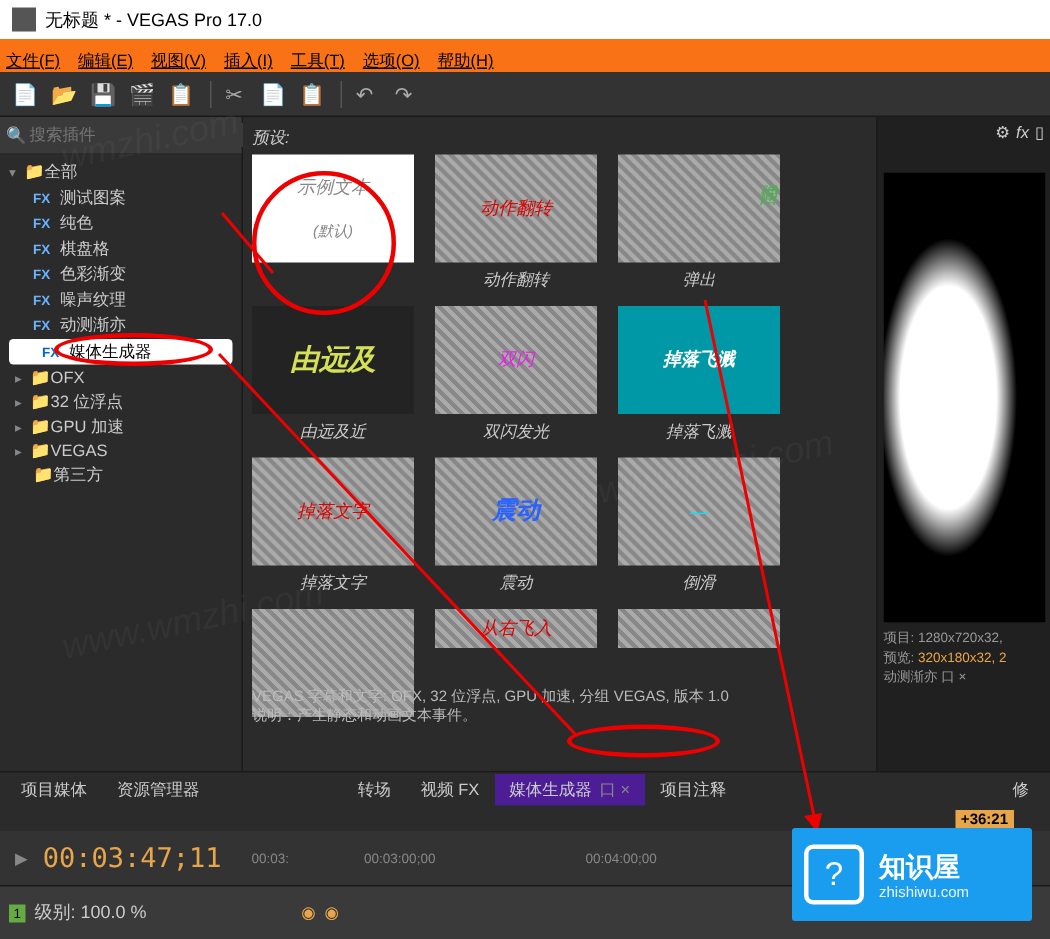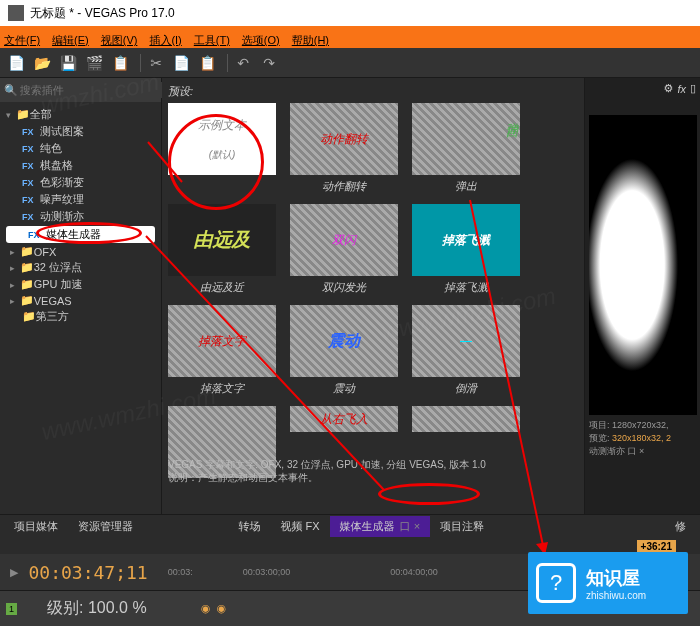--- a/index.html
+++ b/index.html
@@ -39,21 +39,21 @@
 .preview { width: 108px; height: 300px; background: #000; margin-top: 20px; position: relative; overflow: hidden; }
 .cat { width: 100%; height: 100%; background: radial-gradient(ellipse at 40% 50%, #fff 0%, #fff 35%, #000 50%); }
 .info { font-size: 9px; color: #999; margin-top: 4px; }
 .info .or { color: #e8a54a; }
 .timeline { height: 112px; background: #2b2b2b; }
 .tl-top { height: 36px; background: #333; display: flex; align-items: center; padding: 0 10px; gap: 10px; }
 .tc { font-family: monospace; font-size: 18px; color: #e8a54a; }
 .ruler { flex: 1; height: 100%; display: flex; align-items: center; font-size: 9px; color: #888; gap: 50px; padding-left: 10px; }
 .tl-track { height: 36px; background: #3a3a3a; border-top: 1px solid #1a1a1a; display: flex; align-items: center; padding: 0 6px; }
 .track-head { width: 220px; display: flex; align-items: center; gap: 6px; }
-.level { font-size: 16px; color: #ccc; margin-left: 24px; }
+.level { font-size: 12px; color: #ccc; }
 .badge-box { position: absolute; right: 12px; bottom: 12px; width: 160px; height: 62px; background: #1a9cef; color: #fff; display: flex; align-items: center; padding: 8px; border-radius: 2px; }
 .badge-q { width: 40px; height: 40px; border: 3px solid #fff; border-radius: 6px; display: flex; align-items: center; justify-content: center; font-size: 22px; margin-right: 10px; }
 .badge-t { font-size: 18px; font-weight: bold; }
 .badge-u { font-size: 10px; opacity: .9; }
 .ring { position: absolute; border: 3px solid #e00; border-radius: 50%; pointer-events: none; }
 .oval { position: absolute; border: 3px solid #e00; border-radius: 50%/100%; pointer-events: none; }
 .arrow { position: absolute; pointer-events: none; }
 .wm { position: absolute; color: rgba(255,255,255,.04); font-size: 24px; font-style: italic; transform: rotate(-12deg); pointer-events: none; }
 .tc-badge { background: #e8a54a; color: #000; padding: 1px 4px; font-size: 10px; font-weight: bold; }
 </style>

